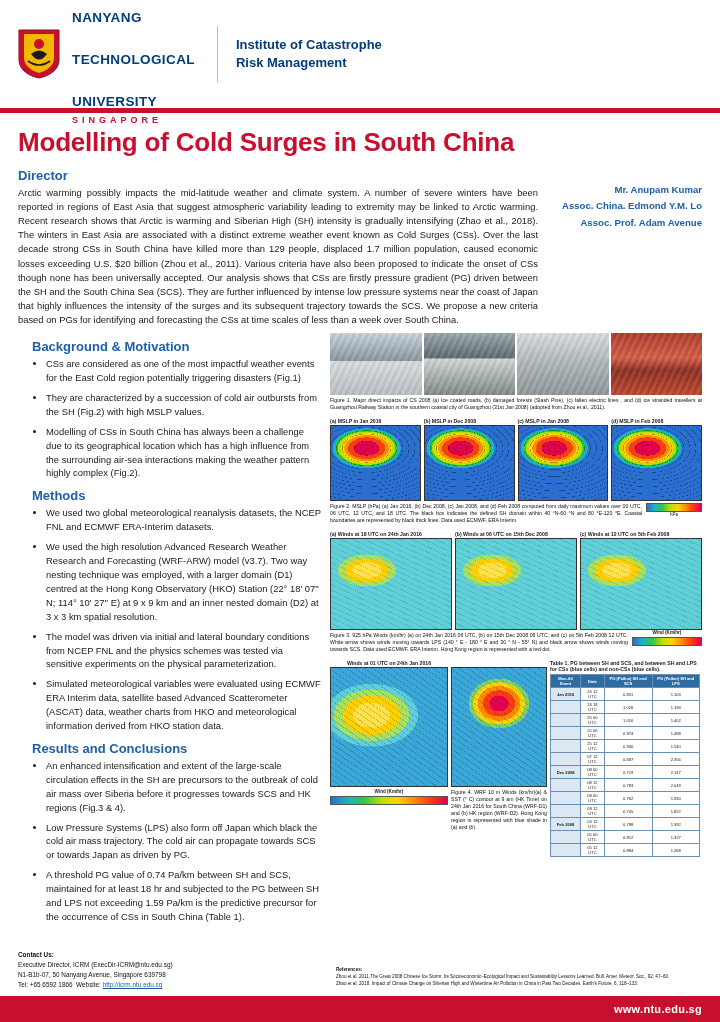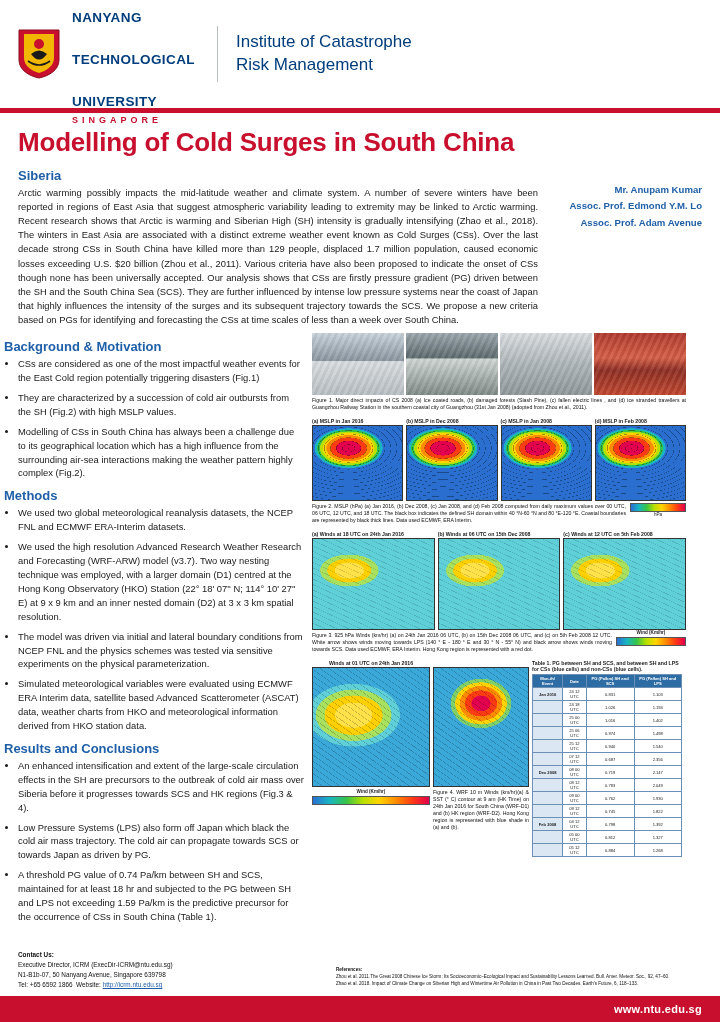--- a/index.html
+++ b/index.html
@@ -33,21 +33,21 @@
     margin-top:28px;
   }
   .ntu-sing {
     margin-top:6px;
     font-size:9px; letter-spacing:4px; color:#c8102e; font-weight:bold;
   }
   .vrule {
     width:1px; height:56px; background:#b9bdc4; margin:0 18px 0 22px;
   }
   .inst {
-    font-size:17px; font-weight:normal; color:#003d7c; line-height:1.35;
+    font-size:13px; font-weight:bold; color:#003d7c; line-height:1.35;
   }
   .redbar { height:5px; background:#c8102e; width:100%; }
 
   
   .title {
     color:#c8102e;
     font-size:26px;
     font-weight:bold;
     padding:14px 18px 2px 18px;
     letter-spacing:-0.2px;
@@ -66,21 +66,21 @@
   }
   .authors {
     position:absolute; right:18px; top:22px;
     text-align:right; font-size:9.6px; font-weight:bold; color:#1f5fa8;
     line-height:1.7;
   }
 
   
   .main {
     display:flex;
-    padding:6px 18px 0 4px;
+    padding:6px 18px 0 32px;
     gap:8px;
     box-sizing:border-box;
   }
   .col-left { width:300px; }
   .col-right { width:374px; }
 
   .col-left ul { margin:2px 0 8px 0; padding-left:14px; }
   .col-left li {
     font-size:9.4px; line-height:1.48; margin-bottom:6px; text-align:left;
   }
@@ -218,25 +218,25 @@
   <div class="inst">
     <div>Institute of Catastrophe</div>
     <div>Risk Management</div>
   </div>
 </div>
 <div class="redbar"></div>
 
 <div class="title">Modelling of Cold Surges in South China</div>
 
 <div class="abstract-wrap">
-  <div class="section-h">Siberia</div>
+  <div class="section-h">Director</div>
   <div class="abstract-body">Arctic warming possibly impacts the mid-latitude weather and climate system. A number of severe winters have been reported in regions of East Asia that suggest atmospheric variability leading to extremity may be linked to Arctic warming. Recent research shows that Arctic is warming and Siberian High (SH) intensity is gradually intensifying (Zhao et al., 2018). The winters in East Asia are associated with a distinct extreme weather event known as Cold Surges (CSs). Over the last decade strong CSs in South China have killed more than 129 people, displaced 1.7 million population, caused economic losses exceeding U.S. $20 billion (Zhou et al., 2011). Various criteria have also been proposed to indicate the onset of CSs though none has been universally accepted. Our analysis shows that CSs are firstly pressure gradient (PG) driven between the SH and the South China Sea (SCS). They are further influenced by intense low pressure systems near the coast of Japan that highly influences the intensity of the surges and its subsequent trajectory towards the SCS. We propose a new criteria based on PGs for identifying and forecasting the CSs at time scales of less than a week over South China.</div>
   <div class="authors">
     <div>Mr. Anupam Kumar</div>
-    <div>Assoc. Prof. Edmond  Y.M. Lo</div>
+    <div>Assoc. China. Edmond  Y.M. Lo</div>
     <div>Assoc. Prof. Adam Avenue</div>
   </div>
 </div>
 
 <div class="main">
 
   <div class="col-left">
 
     <div class="section-h">Background &amp; Motivation</div>
     <ul>

